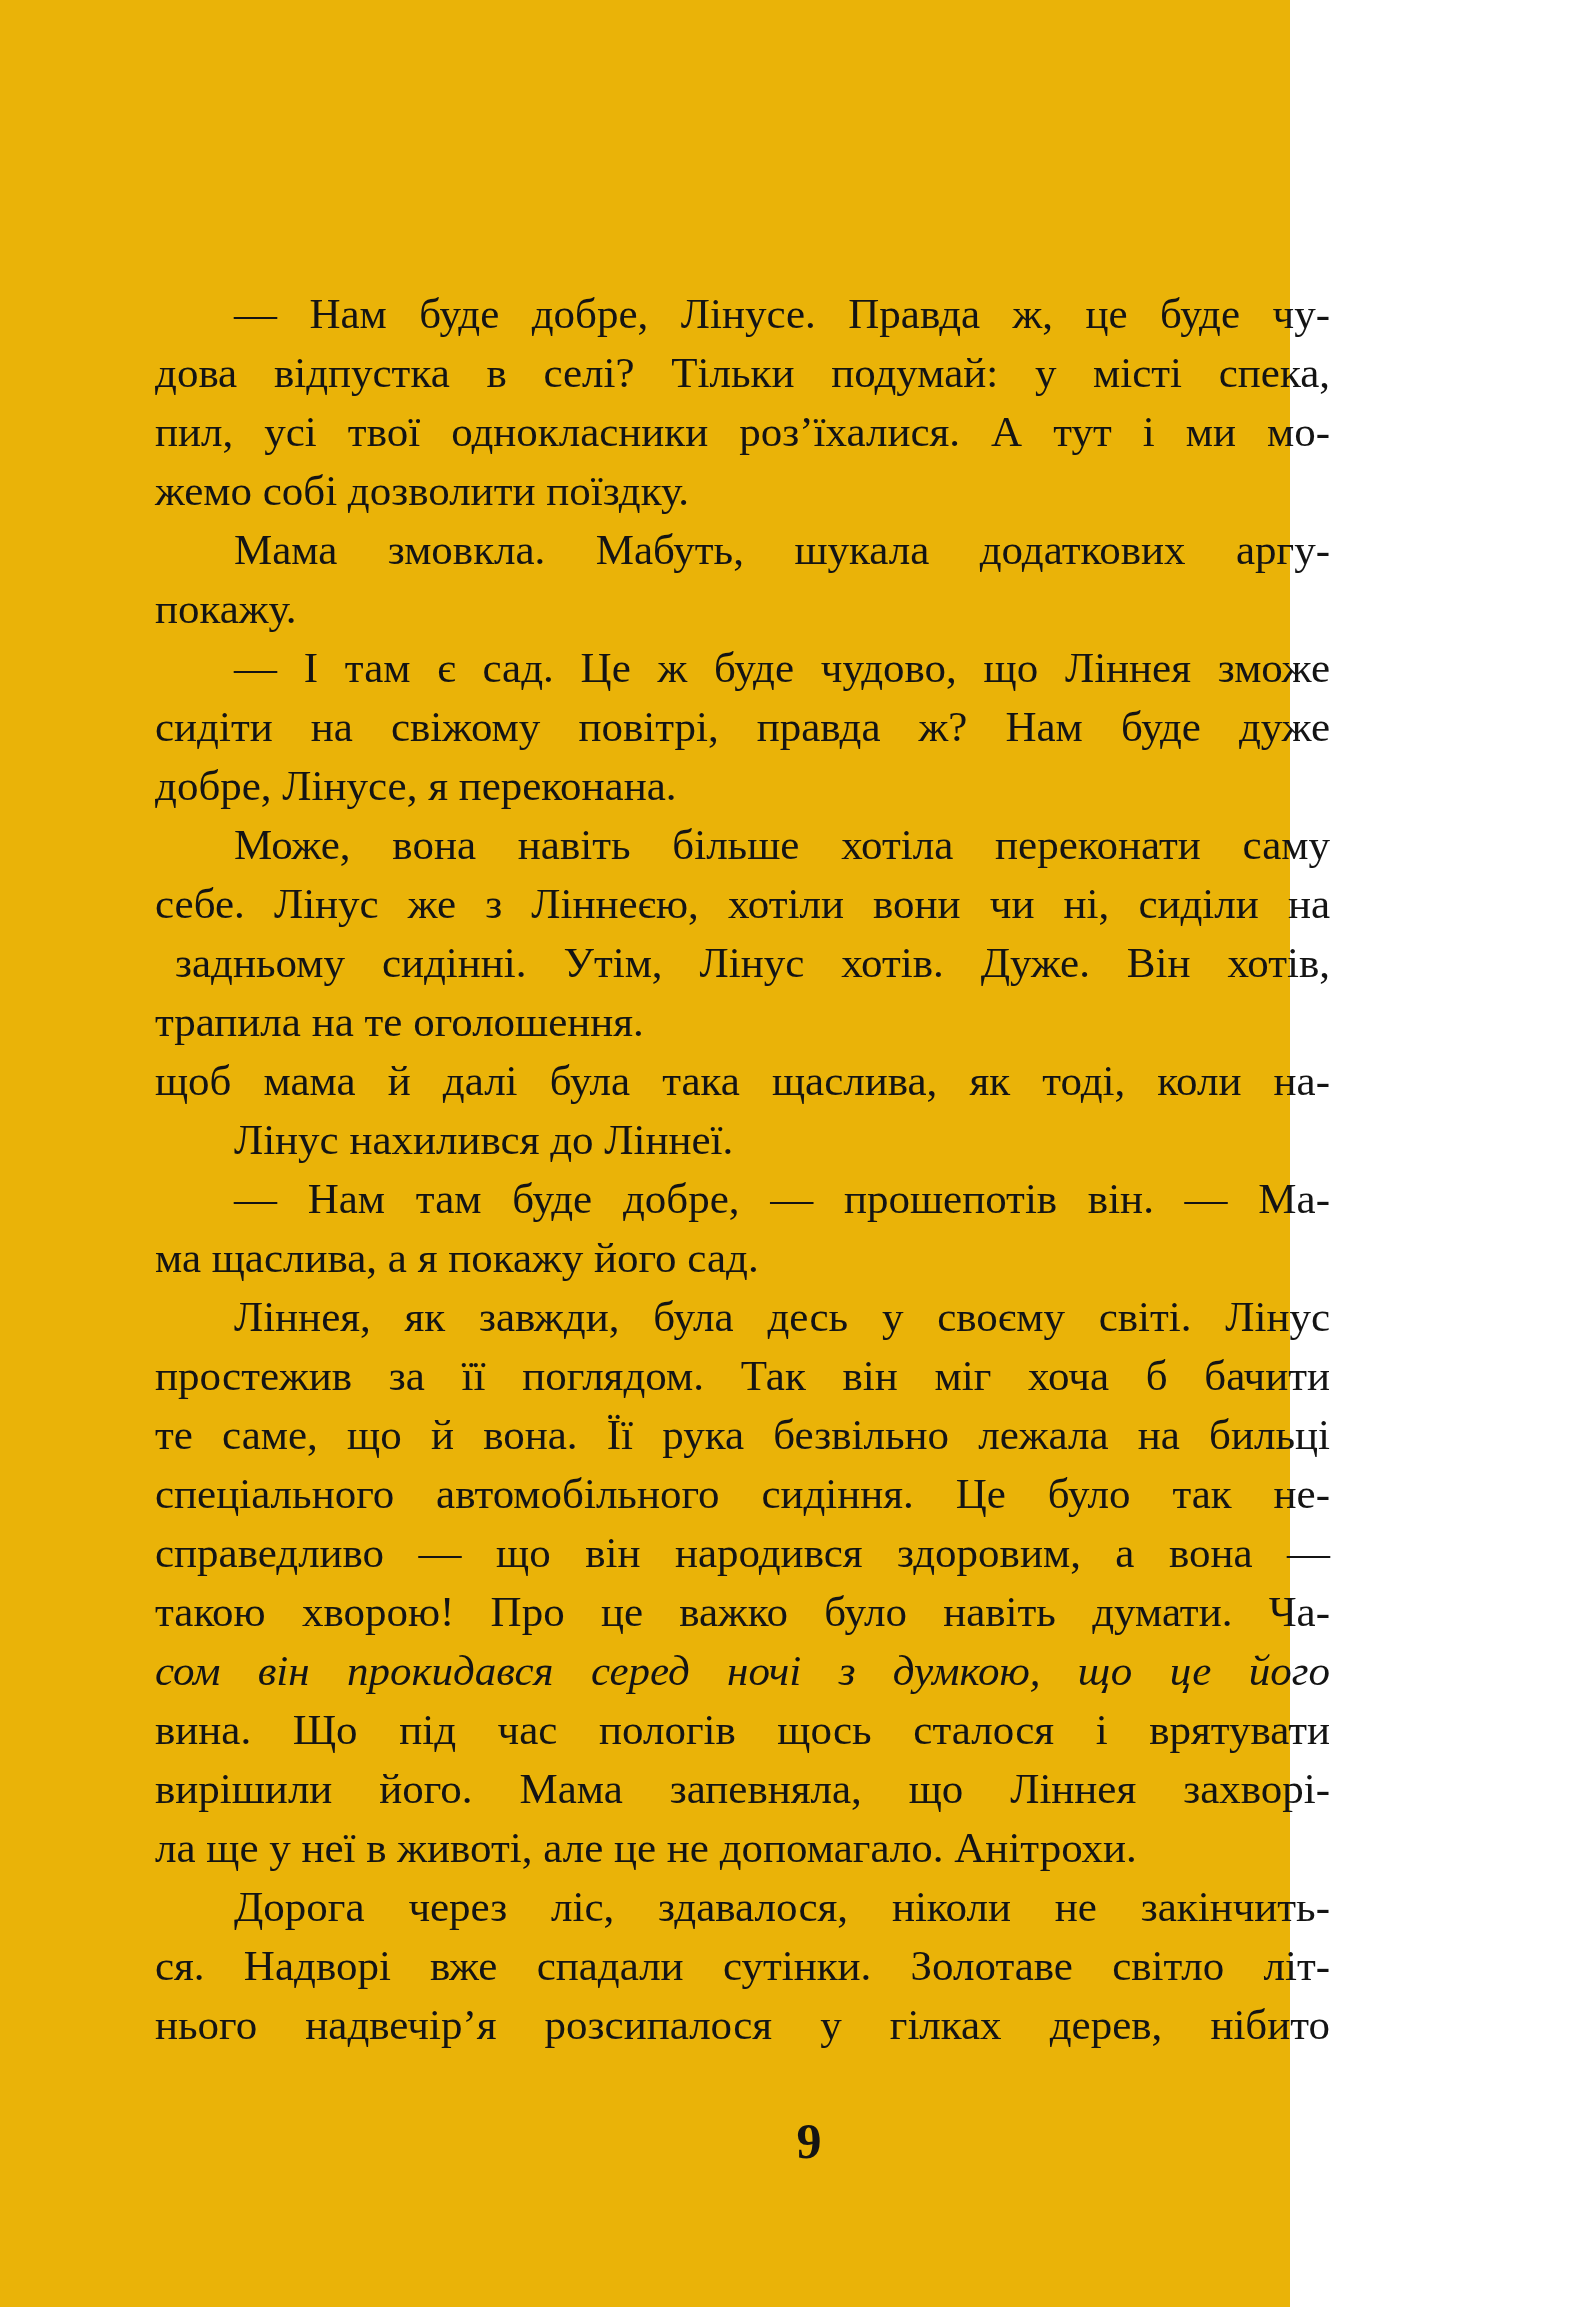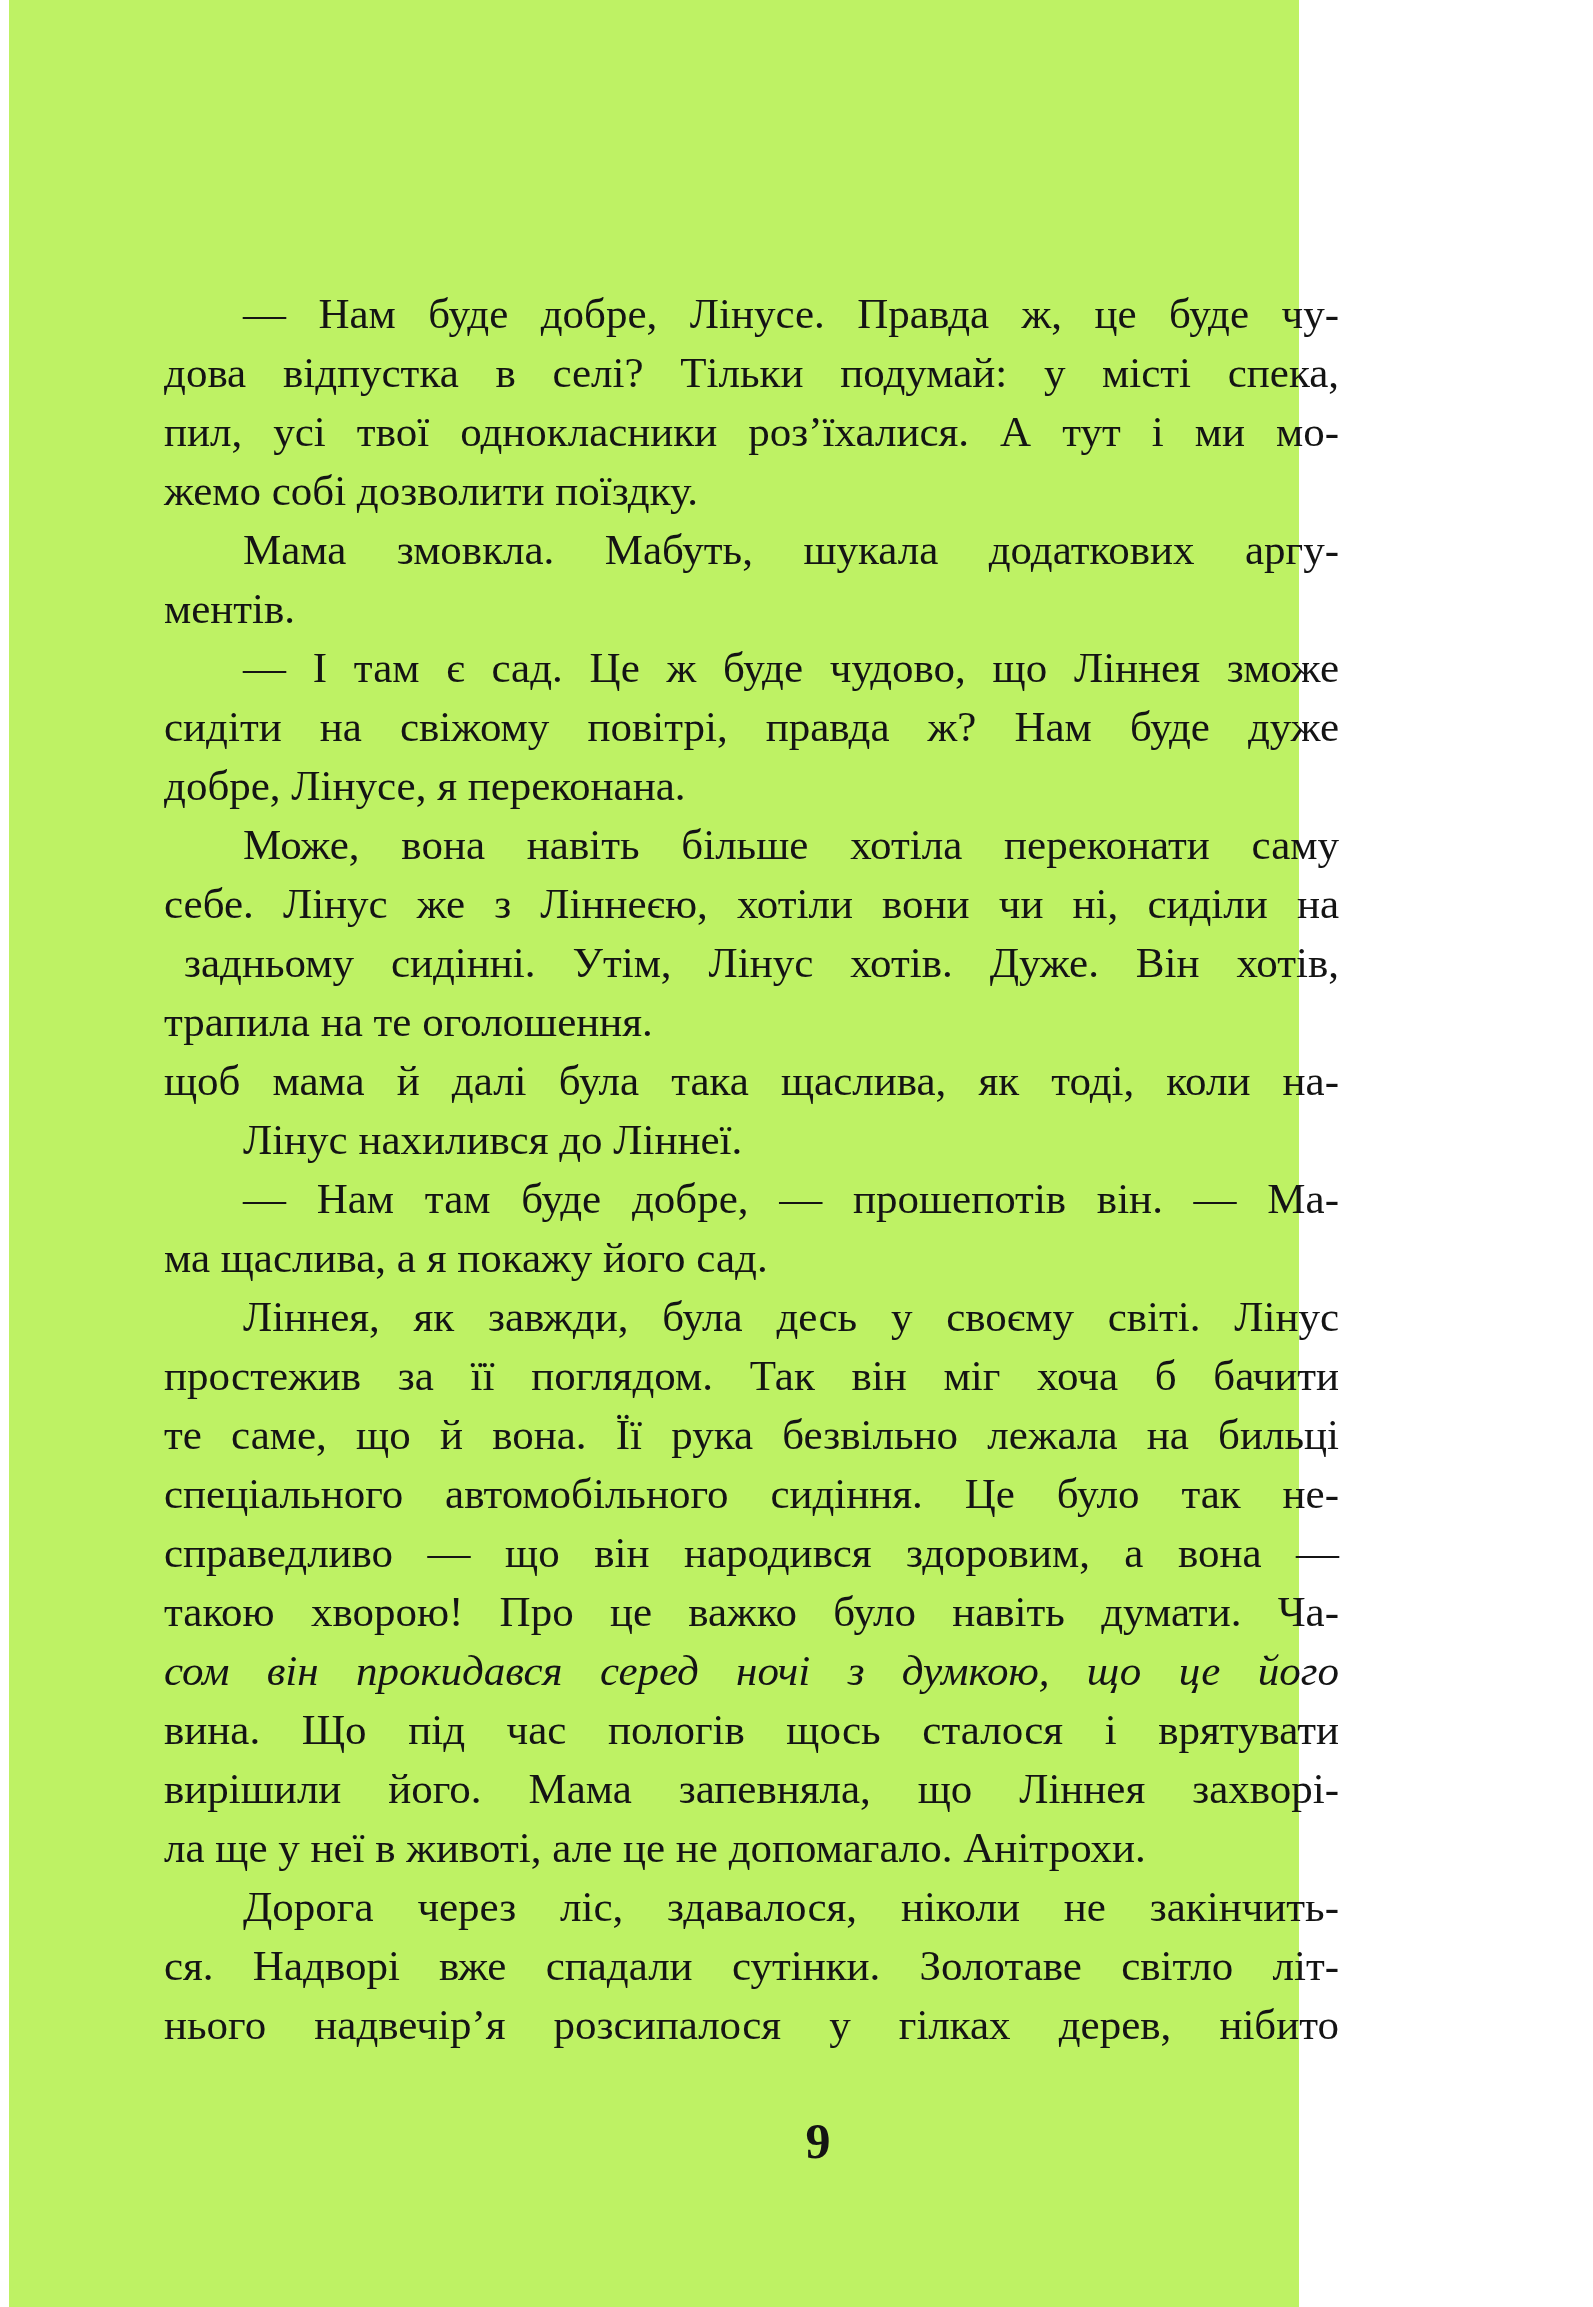--- a/index.html
+++ b/index.html
@@ -8,25 +8,25 @@
     background: #ffffff;
   }
   body {
     width: 1593px;
     height: 2307px;
     position: relative;
     overflow: hidden;
   }
   .page {
     position: absolute;
-    left: 9px;
+    left: 0;
     top: 0;
     width: 1290px;
     height: 2307px;
-    background: #bef264;
+    background: #eab308;
   }
   .text-block {
     position: absolute;
     left: 155px;
     top: 284px;
     width: 1175px;
     font-family: "Liberation Serif", "DejaVu Serif", serif;
     font-size: 43px;
     line-height: 59px;
     color: #141414;
@@ -77,21 +77,21 @@
     <div class="line">
         <span style="display: block; text-align: justify; text-align-last: justify;">дова відпустка в селі? Тільки подумай: у місті спека,</span>
       </div>
     <div class="line">
         <span style="display: block; text-align: justify; text-align-last: justify;">пил, усі твої однокласники роз’їхалися. А тут і ми мо-</span>
       </div>
     <div class="line last"><span>жемо собі дозволити поїздку.</span></div>
     <div class="line indent">
         <span style="display: block; text-align: justify; text-align-last: justify;">Мама змовкла. Мабуть, шукала додаткових аргу-</span>
       </div>
-    <div class="line last"><span>ментів.</span></div>
+    <div class="line last"><span>покажу.</span></div>
     <div class="line indent">
         <span style="display: block; text-align: justify; text-align-last: justify;">— І там є сад. Це ж буде чудово, що Ліннея зможе</span>
       </div>
     <div class="line">
         <span style="display: block; text-align: justify; text-align-last: justify;">сидіти на свіжому повітрі, правда ж? Нам буде дуже</span>
       </div>
     <div class="line last"><span>добре, Лінусе, я переконана.</span></div>
     <div class="line indent">
         <span style="display: block; text-align: justify; text-align-last: justify;">Може, вона навіть більше хотіла переконати саму</span>
       </div>

